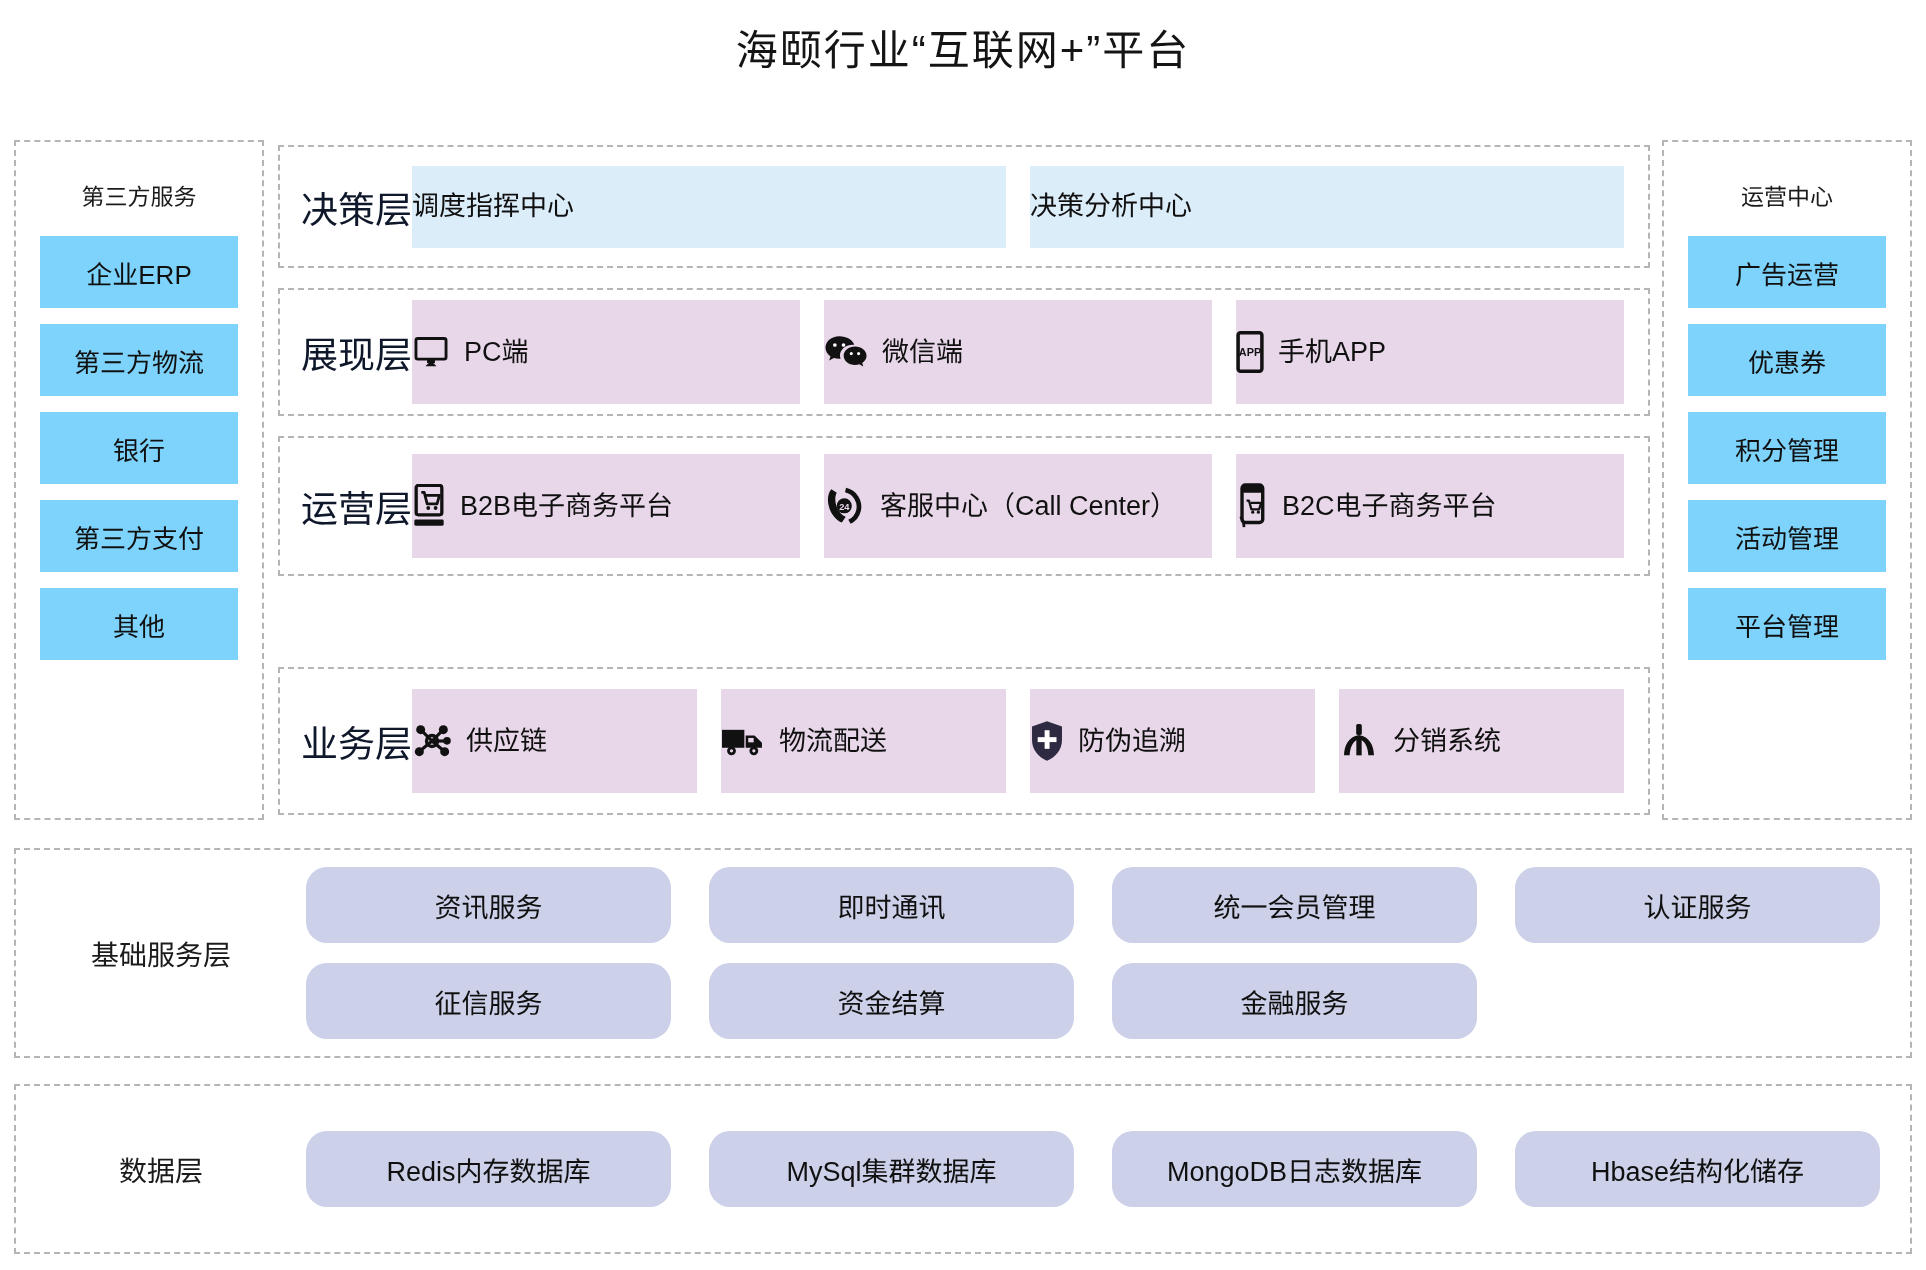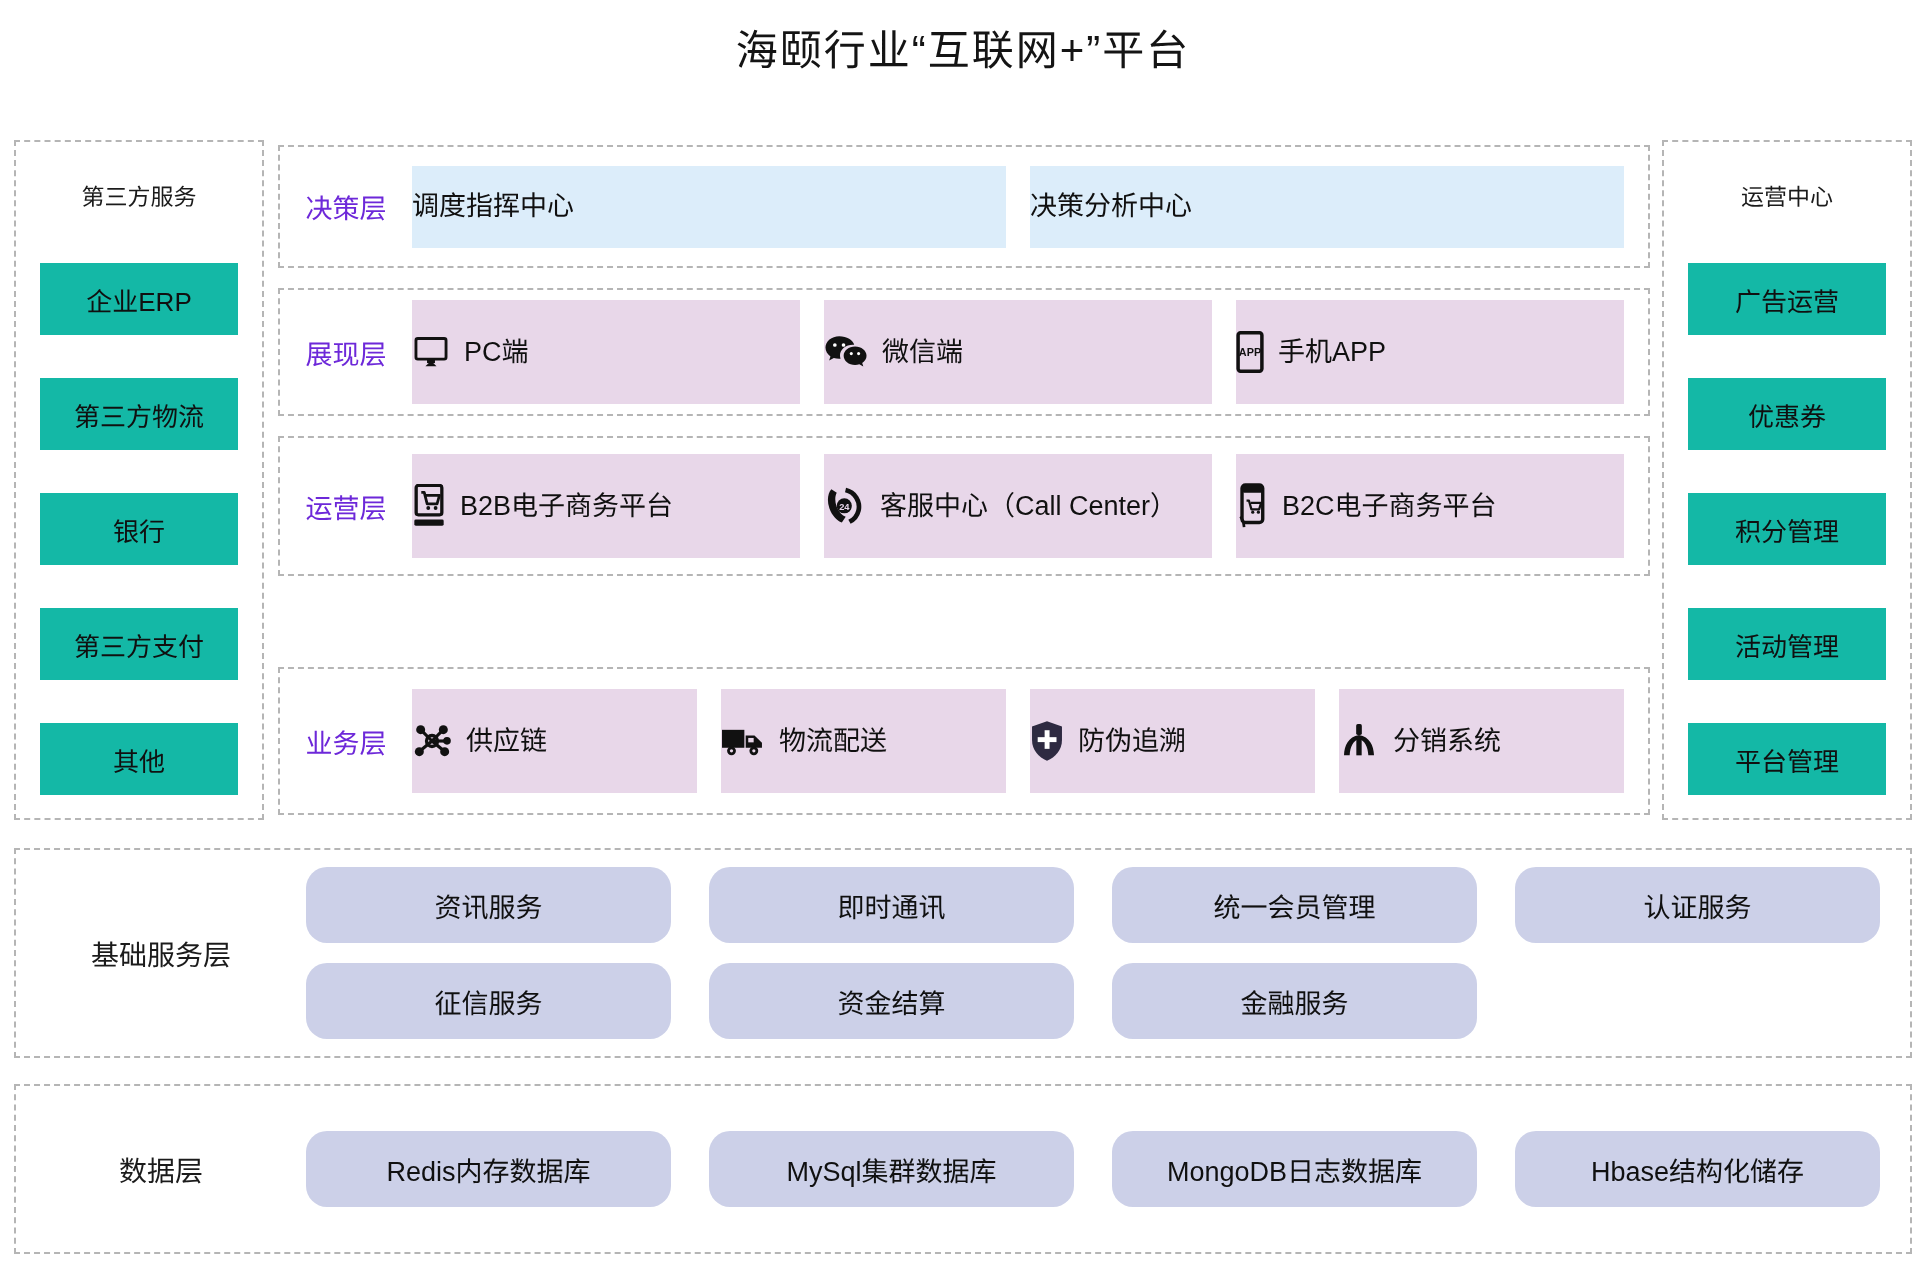--- a/index.html
+++ b/index.html
@@ -45,41 +45,40 @@
     white-space: nowrap;
   }
   .side-list {
     display: flex;
     flex-direction: column;
     gap: 16px;
     padding: 0 24px;
   }
   .side-chip {
     height: 72px;
-    background: #14b8a6;
+    background: #7dd3fc;
     display: flex;
     align-items: center;
     justify-content: center;
     font-size: 26px;
     color: #101010;
     white-space: nowrap;
-    margin-top: 27px;
   }
 
   
   .row-frame {
     display: flex;
     align-items: center;
   }
   .row-label {
     width: 132px;
     flex: 0 0 132px;
-    text-align: center;
-    font-size: 27px;
-    color: #6d28d9;
+    text-align: right;
+    font-size: 37px;
+    color: #0f172a;
     white-space: nowrap;
   }
   .row-cells {
     flex: 1 1 auto;
     display: flex;
     align-items: center;
     gap: 24px;
     padding-right: 24px;
   }
   .cell {

